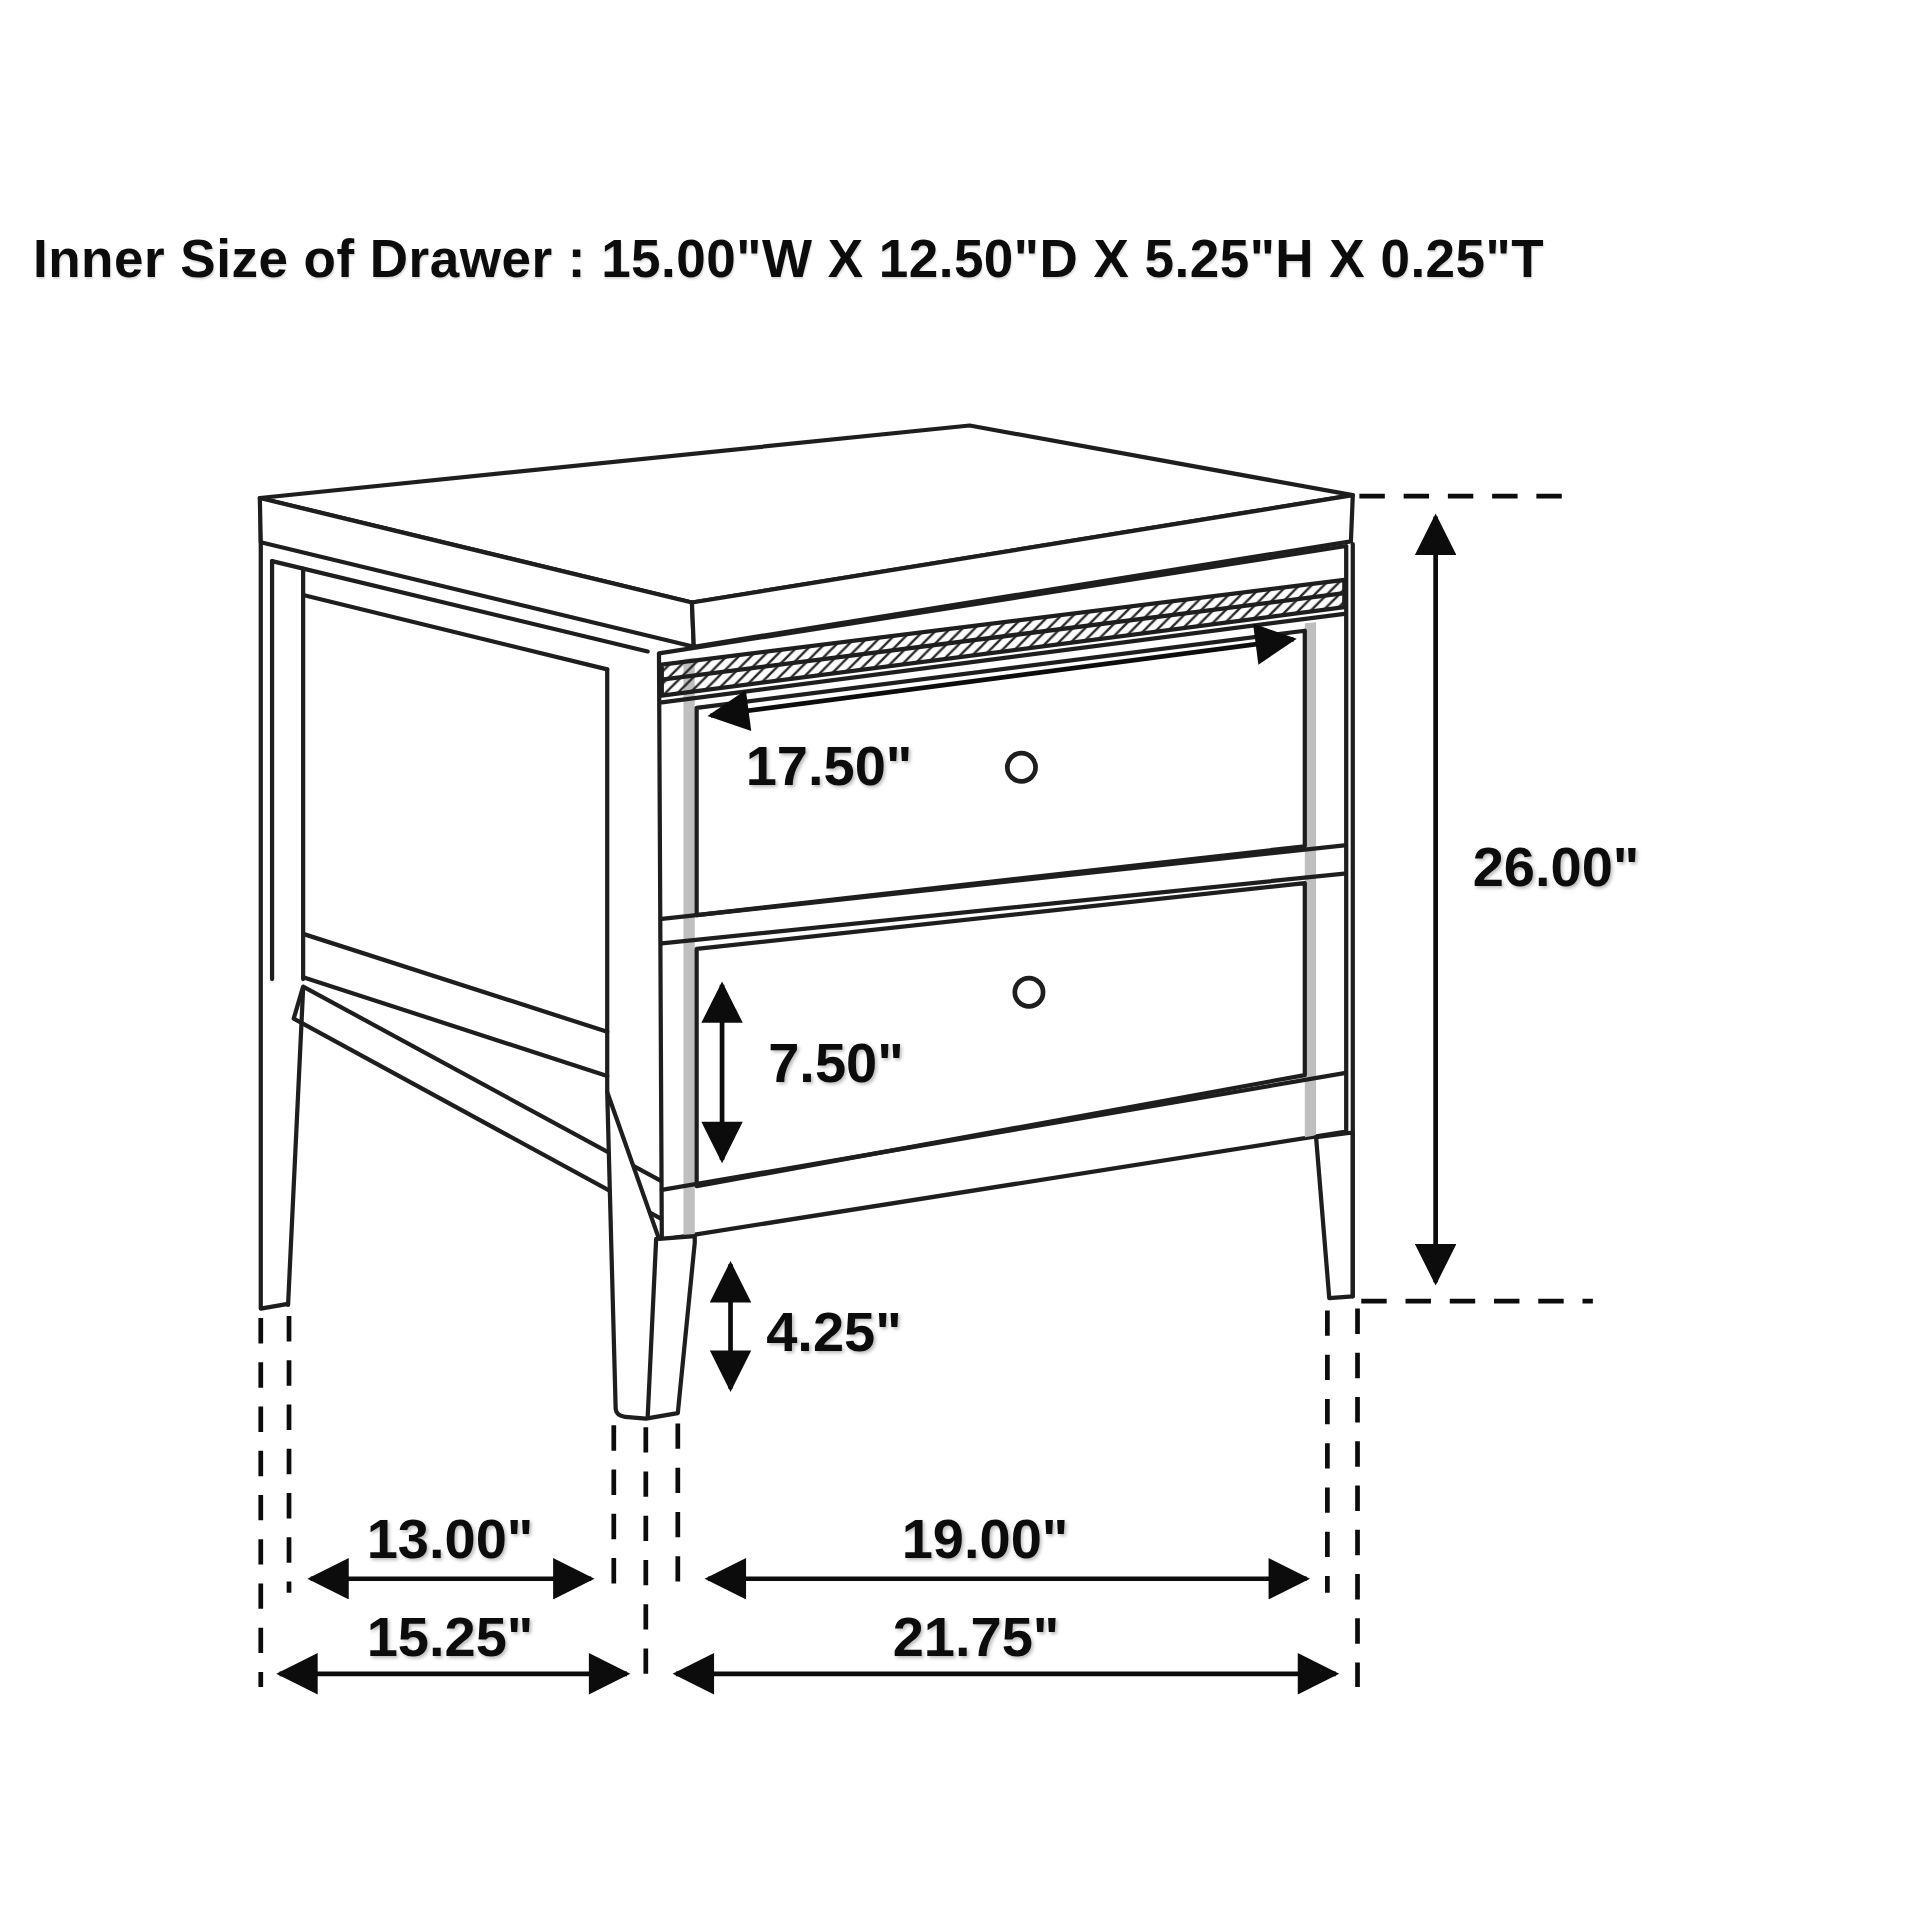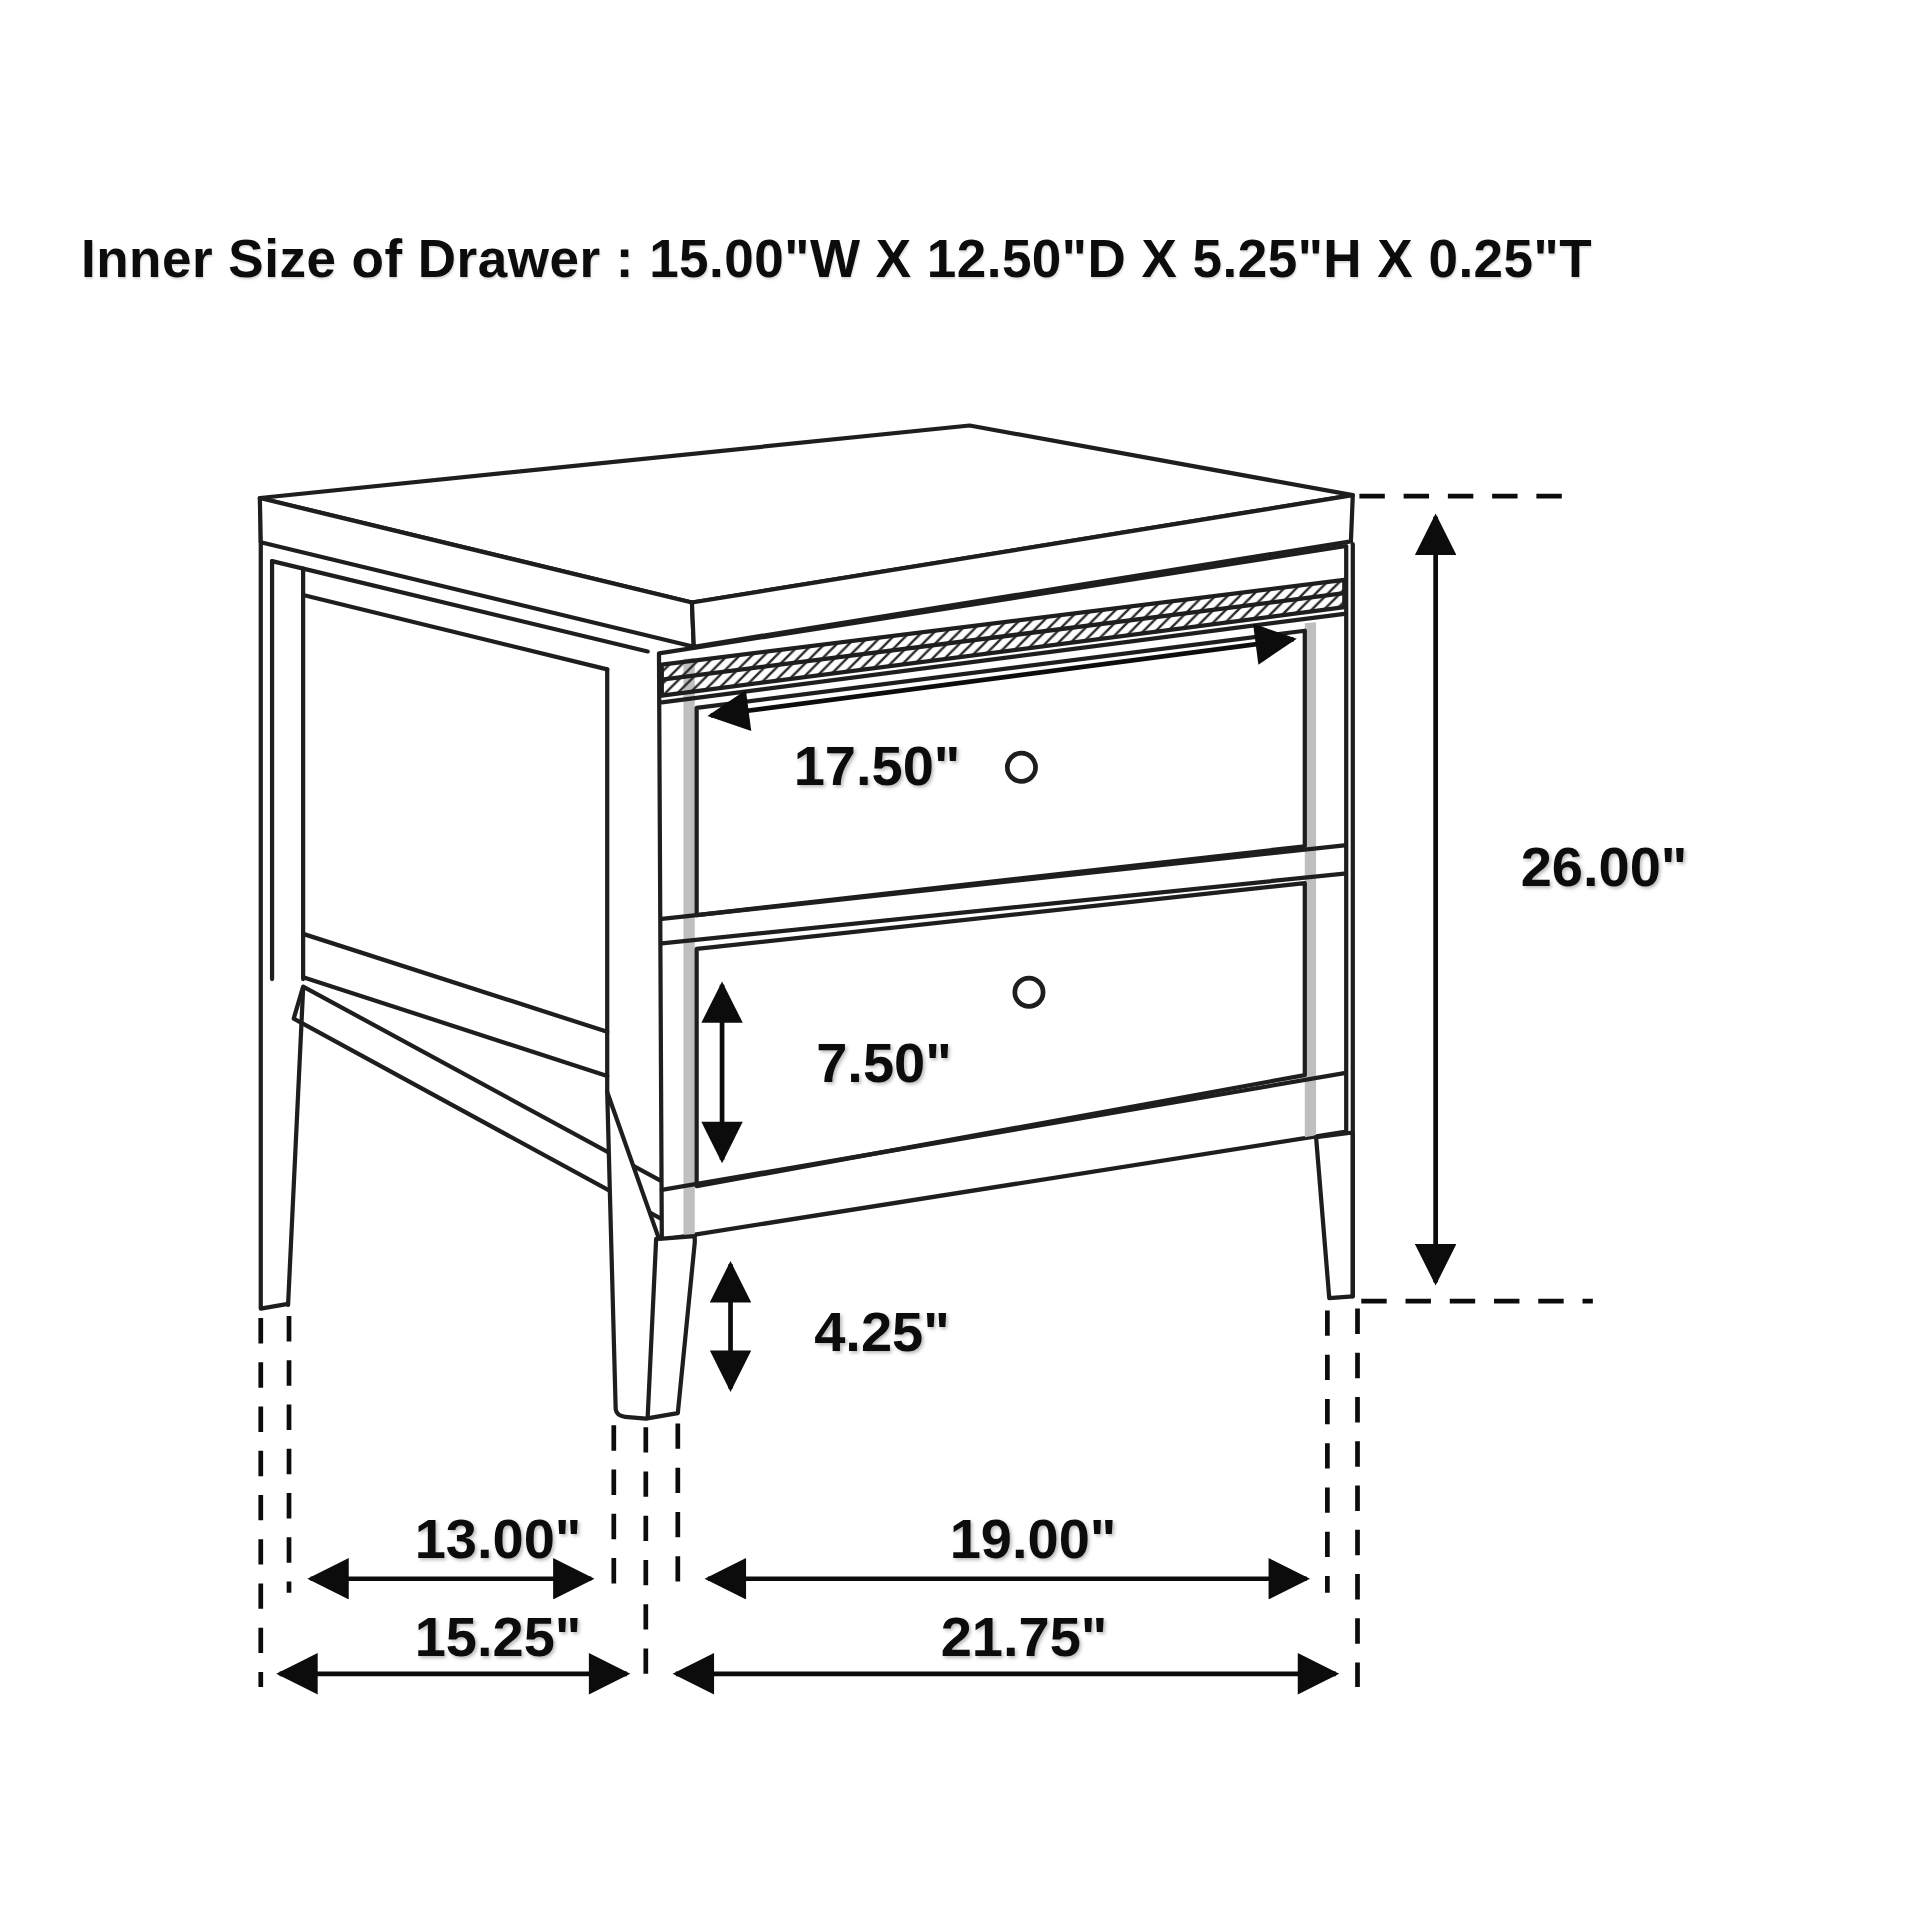--- a/index.html
+++ b/index.html
@@ -4,21 +4,20 @@
 <style>
   html,body{margin:0;padding:0;background:#ffffff;}
   #stage{
     position:relative;width:1928px;height:1928px;background:#ffffff;
     font-family:"Liberation Sans", sans-serif;overflow:hidden;
   }
   #lineart{position:absolute;left:0;top:0;width:1928px;height:1928px;}
   .lbl{
     position:absolute;font-weight:bold;color:#0c0c0c;white-space:nowrap;
     text-shadow:1.9px 2.8px 3.8px rgba(0,0,0,0.28);
-    margin-left:48px;
   }
   #title-text{
     left:33px;top:228px;font-size:53px;letter-spacing:0.5px;
     text-shadow:0.9px 1.9px 1.9px rgba(0,0,0,0.15);
   }
   .dim{font-size:56px;transform:translate(-50%,-50%);}
   #lbl-17-50{left:829px;top:765px;}
   #lbl-26-00{left:1556px;top:866px;}
   #lbl-7-50{left:836px;top:1062px;}
   #lbl-4-25{left:834px;top:1331px;}

